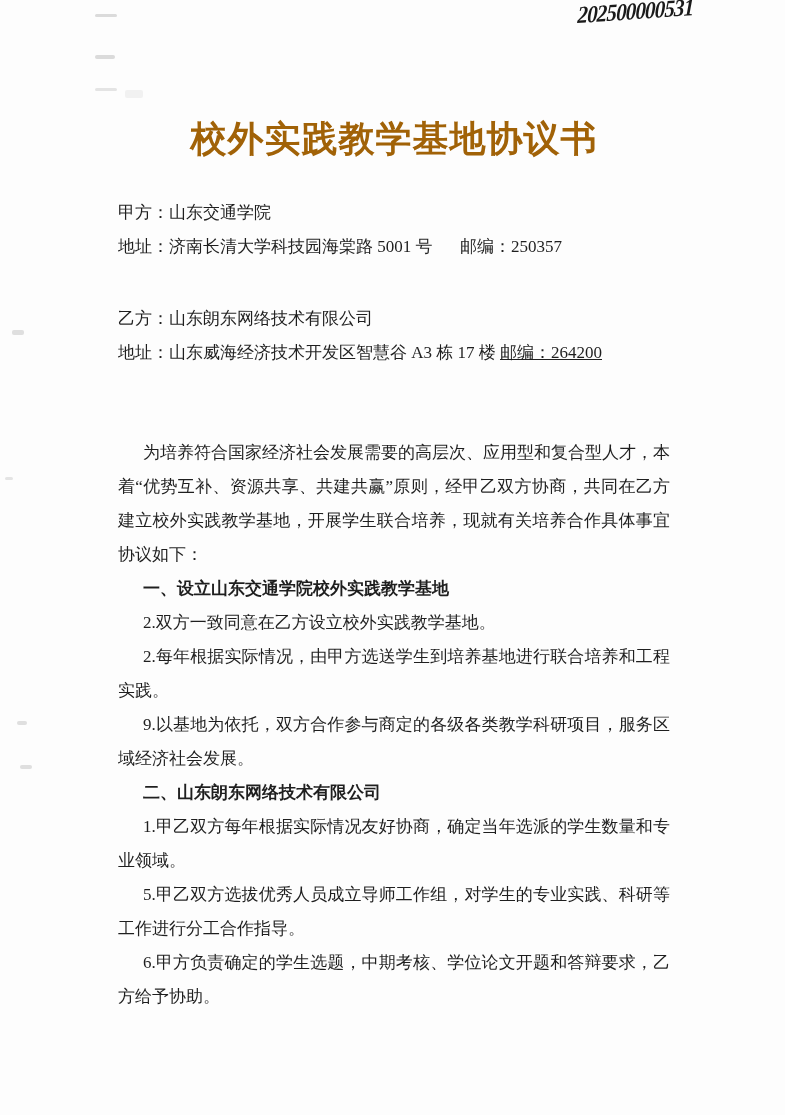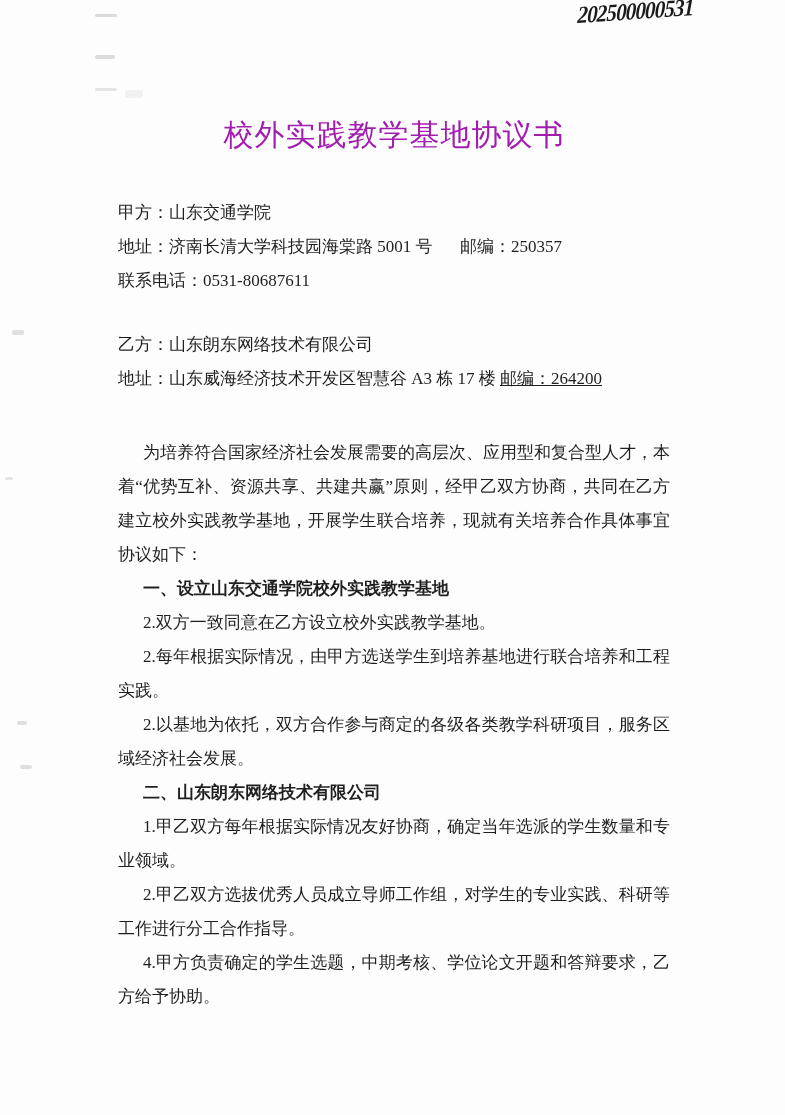--- a/index.html
+++ b/index.html
@@ -26,34 +26,34 @@
     transform-origin: left top;
     white-space: nowrap;
   }
   .doc-title {
     position: absolute;
     top: 115px;
     left: 118px;
     width: 552px;
     margin: 0;
     text-align: center;
-    font-size: 30px;
-    font-weight: normal;
+    font-size: 36px;
+    font-weight: bold;
     letter-spacing: 1px;
-    color: #a21caf;
+    color: #a16207;
   }
   .party {
     position: absolute;
     left: 118px;
     width: 560px;
     font-size: 17px;
     line-height: 34px;
   }
   .party-a { top: 196px; }
-  .party-b { top: 328px; }
+  .party-b { top: 302px; }
   .party .line { margin: 0; }
   .addr { position: relative; }
   .postcode { position: absolute; top: 0; }
   .pc-a { left: 342px; }
   .pc-b { left: 382px; text-decoration: underline; }
   .body-text {
     position: absolute;
     left: 118px;
     top: 436px;
     width: 552px;
@@ -95,36 +95,35 @@
   <div class="handwritten">202500000531</div>
 
   <h1 class="doc-title">校外实践教学基地协议书</h1>
 
   <section class="party party-a">
     <p class="line">甲方：山东交通学院</p>
     <p class="line addr">
       <span>地址：济南长清大学科技园海棠路 5001 号</span>
       <span class="postcode pc-a">邮编：250357</span>
     </p>
-    <p class="line">联系电话：0531-80687611</p>
   </section>
 
   <section class="party party-b">
     <p class="line">乙方：山东朗东网络技术有限公司</p>
     <p class="line addr">
       <span>地址：山东威海经济技术开发区智慧谷 A3 栋 17 楼</span>
       <span class="postcode pc-b">邮编：264200</span>
     </p>
   </section>
 
   <section class="body-text">
     <p class="para">为培养符合国家经济社会发展需要的高层次、应用型和复合型人才，本着“优势互补、资源共享、共建共赢”原则，经甲乙双方协商，共同在乙方建立校外实践教学基地，开展学生联合培养，现就有关培养合作具体事宜协议如下：</p>
     <p class="para section-heading">一、设立山东交通学院校外实践教学基地</p>
     <p class="para">2.双方一致同意在乙方设立校外实践教学基地。</p>
     <p class="para">2.每年根据实际情况，由甲方选送学生到培养基地进行联合培养和工程实践。</p>
-    <p class="para">2.以基地为依托，双方合作参与商定的各级各类教学科研项目，服务区域经济社会发展。</p>
+    <p class="para">9.以基地为依托，双方合作参与商定的各级各类教学科研项目，服务区域经济社会发展。</p>
     <p class="para section-heading">二、山东朗东网络技术有限公司</p>
     <p class="para">1.甲乙双方每年根据实际情况友好协商，确定当年选派的学生数量和专业领域。</p>
-    <p class="para">2.甲乙双方选拔优秀人员成立导师工作组，对学生的专业实践、科研等工作进行分工合作指导。</p>
-    <p class="para">4.甲方负责确定的学生选题，中期考核、学位论文开题和答辩要求，乙方给予协助。</p>
+    <p class="para">5.甲乙双方选拔优秀人员成立导师工作组，对学生的专业实践、科研等工作进行分工合作指导。</p>
+    <p class="para">6.甲方负责确定的学生选题，中期考核、学位论文开题和答辩要求，乙方给予协助。</p>
   </section>
 
 </div>
 
 </body></html>

